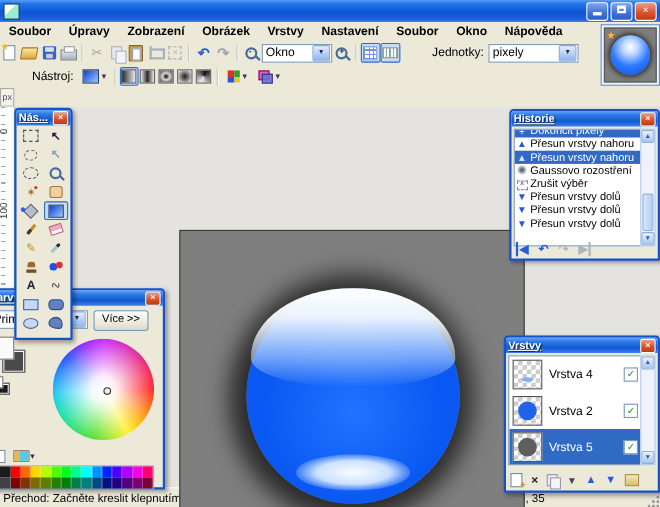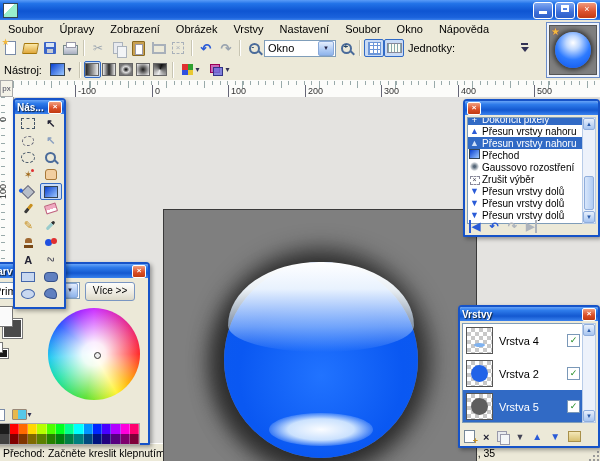--- a/index.html
+++ b/index.html
@@ -14,33 +14,33 @@
   .title-text{color:#fff;font-weight:bold;font-size:11px;text-shadow:1px 1px 1px #123;white-space:nowrap;}
   .winbtns{margin-left:auto;display:flex;gap:2px;}
   .wbtn{width:18px;height:15px;border:1px solid #fff;border-radius:3px;color:#fff;
     font-size:9px;line-height:13px;text-align:center;
     background:linear-gradient(180deg,#7FA8F2,#3E6FD8 60%,#2F5FC8);}
   .wbtn.close{background:linear-gradient(180deg,#F09A7E,#DD5430 55%,#C23A14);}
   .wbtn .mini{display:block;width:8px;height:3px;background:#fff;margin:8px auto 0;}
   .wbtn .maxi{display:block;width:8px;height:7px;border:2px solid #fff;border-top-width:3px;margin:2px auto 0;box-sizing:border-box;}
   
   .menubar{position:absolute;left:0;top:20px;width:600px;height:17px;background:#ECE9D8;display:flex;align-items:center;}
-  .menu-item{padding:1px 8px;white-space:nowrap;}
+  .menu-item{padding:1px 8px;white-space:nowrap;font-weight:bold;}
   
   .toolbar1{position:absolute;left:0;top:37px;width:600px;height:22px;background:#ECE9D8;display:flex;align-items:center;border-bottom:1px solid #E2DFC9;}
   .toolbar2{position:absolute;left:0;top:59px;width:600px;height:21px;background:#ECE9D8;display:flex;align-items:center;}
   .tsep{width:1px;height:16px;background:#C8C5B2;border-right:1px solid #fff;margin:0 3px;}
   .tbn{width:20px;height:18px;display:flex;align-items:center;justify-content:center;position:relative;}
   .tbn.toggled{background:#C9DBF5;border:1px solid #316AC5;border-radius:2px;box-sizing:border-box;}
   .combo{height:17px;background:#fff;border:1px solid #7F9DB9;display:flex;align-items:center;position:relative;box-sizing:border-box;}
   .combo .cval{padding:0 3px;overflow:hidden;white-space:nowrap;flex:1;}
   .combo .carr{width:14px;height:13px;margin:1px;border-radius:2px;
     background:linear-gradient(180deg,#E4EEFD,#AFCBF4 60%,#8FB4EC);border:1px solid #88A8D8;
     color:#224;font-size:7px;line-height:12px;text-align:center;}
-  .lbl{padding:0 4px;white-space:nowrap;}
+  .lbl{padding:0 4px;white-space:nowrap;margin-left:25px;}
   
   .mi{display:inline-block;position:relative;}
   .ic-page{width:9px;height:12px;background:#fff;border:1px solid #7A8BA8;}
   .ic-star{position:absolute;left:-4px;top:-5px;color:#F4B93C;font-size:9px;}
   .ic-folder{width:13px;height:9px;background:linear-gradient(#FBE9A8,#E0A83C);border:1px solid #A8780A;border-radius:1px;transform:skewX(-10deg);}
   .ic-save{width:12px;height:12px;background:#3A64C8;border-radius:1px;position:relative;}
   .ic-save:before{content:"";position:absolute;left:2px;top:1px;width:8px;height:4px;background:#D8E4F4;}
   .ic-save:after{content:"";position:absolute;left:3px;bottom:1px;width:6px;height:4px;background:#C8CCD4;}
   .ic-print{width:13px;height:8px;background:linear-gradient(#E8EAF0,#A8AEC0);border:1px solid #788;position:relative;margin-top:4px;}
   .ic-print:before{content:"";position:absolute;left:2px;top:-4px;width:8px;height:4px;background:#fff;border:1px solid #99a;}
@@ -100,21 +100,21 @@
     box-shadow:0 0 22px 13px rgba(32,32,32,.78),-7px 7px 20px 6px rgba(32,32,32,.5);}
   .sphere .gloss{position:absolute;left:2%;top:0;width:96%;height:46%;
     border-radius:50% 50% 50% 50%/72% 72% 30% 30%;
     background:linear-gradient(180deg,#FFFFFF 0%,rgba(244,250,255,.95) 30%,rgba(190,218,255,.55) 72%,rgba(140,190,255,0) 100%);}
   .sphere .refl{position:absolute;left:23%;bottom:6%;width:54%;height:17%;border-radius:50%;
     background:radial-gradient(ellipse at center,rgba(255,255,255,.98) 0%,rgba(235,248,255,.85) 45%,rgba(190,225,255,0) 78%);}
   
   .fwin{position:absolute;background:#ECE9D8;border:2px solid #1653C8;border-radius:4px 4px 1px 1px;box-shadow:2px 2px 4px rgba(0,0,0,.35);box-sizing:border-box;}
   .tbar{height:14px;background:linear-gradient(180deg,#66A3F7 0%,#2E7BEA 25%,#1358D0 65%,#3A82EE 100%);
     color:#fff;font-weight:bold;font-size:10px;display:flex;align-items:center;padding:0 2px;border-radius:2px 2px 0 0;}
-  .ttl{white-space:nowrap;overflow:hidden;text-shadow:1px 1px 1px #123;flex:1;}
+  .ttl{white-space:nowrap;overflow:hidden;text-shadow:1px 1px 1px #123;flex:1;text-decoration:underline;}
   .closebtn{width:12px;height:11px;flex:none;border:1px solid #fff;border-radius:2px;color:#fff;font-size:8px;line-height:10px;text-align:center;
     background:linear-gradient(180deg,#F0A080,#DC5028 55%,#C03A10);}
   
   #toolswin{left:13px;top:98px;width:53px;height:211px;z-index:6;}
   .toolgrid{display:grid;grid-template-columns:1fr 1fr;padding:1px 2px;}
   .tcell{height:17px;display:flex;align-items:center;justify-content:center;border:1px solid transparent;box-sizing:border-box;}
   .tcell.sel{background:#C9DBF5;border:1px solid #316AC5;border-radius:2px;}
   .dashedbox{width:12px;height:9px;border:1px dashed #456;}
   .dashedcirc{width:12px;height:9px;border:1px dashed #456;border-radius:50%;}
   .t-move{font-size:11px;font-weight:bold;color:#223;}
@@ -297,20 +297,24 @@
         </span>
       </span>
     <span class="tsep"></span>
     <span class="tbn toggled">
         <span class="mi ic-grid"></span>
       </span>
     <span class="tbn toggled">
         <span class="mi ic-ruler"></span>
       </span>
     <span class="lbl">Jednotky:</span>
+    <span class="combo" style="width:92px;">
+      <span class="cval">pixely</span>
+      <span class="carr">▾</span>
+    </span>
     <span class="tbn" style="margin-left:56px;">
         <span class="mi ic-chev"></span>
       </span>
   </div>
 
   <div class="toolbar2">
     <span class="lbl">Nástroj:</span>
     <span class="tbn" style="width:30px;">
       <span class="tool-ico"></span>
       <span style="font-size:8px;color:#335;margin-left:2px;">▾</span>
@@ -341,31 +345,20 @@
         </span>
       <span style="font-size:8px;color:#335;margin-left:2px;">▾</span>
     </span>
     <span class="tbn" style="width:30px;">
       <span class="ic-blend"></span>
       <span style="font-size:8px;color:#335;margin-left:3px;">▾</span>
     </span>
   </div>
 
   <div class="corner">px</div>
-  <div class="hruler">
-    <span class="minor"></span>
-      <span class="mid"></span>
-    <span class="hlab" style="left:62px;">-100</span>
-    <span class="hlab" style="left:139px;">0</span>
-    <span class="hlab" style="left:215px;">100</span>
-    <span class="hlab" style="left:292px;">200</span>
-    <span class="hlab" style="left:368px;">300</span>
-    <span class="hlab" style="left:445px;">400</span>
-    <span class="hlab" style="left:521px;">500</span>
-  </div>
 
   <div class="workspace">
     <div class="canvas">
       <div class="sphere">
         <div class="gloss"></div>
         <div class="refl"></div>
       </div>
     </div>
   </div>
 
@@ -505,38 +498,35 @@
         <span class="pcell" style="background: rgb(0, 19, 127);"></span>
         <span class="pcell" style="background: rgb(33, 0, 127);"></span>
         <span class="pcell" style="background: rgb(87, 0, 127);"></span>
         <span class="pcell" style="background: rgb(127, 0, 110);"></span>
         <span class="pcell" style="background: rgb(127, 0, 55);"></span>
       </div>
   </div>
 
   <div class="fwin" id="historywin">
     <div class="tbar">
+      <span class="ttl">Historie</span>
       <span class="closebtn">×</span>
     </div>
     <div class="hlist">
       <div class="hrow sel partial">
           <span class="hic">+</span>
           <span>Dokončit pixely</span>
         </div>
       <div class="hrow">
           <span class="hic navblue">▲</span>
           <span>Přesun vrstvy nahoru</span>
         </div>
       <div class="hrow sel">
           <span class="hic" style="color:#CFE0F8;">▲</span>
           <span>Přesun vrstvy nahoru</span>
-        </div>
-      <div class="hrow">
-          <span class="hic"><span class="h-grad"></span></span>
-          <span>Přechod</span>
         </div>
       <div class="hrow">
           <span class="hic"><span class="h-blur"></span></span>
           <span>Gaussovo rozostření</span>
         </div>
       <div class="hrow">
           <span class="hic"><span class="h-desel">×</span></span>
           <span>Zrušit výběr</span>
         </div>
       <div class="hrow">

